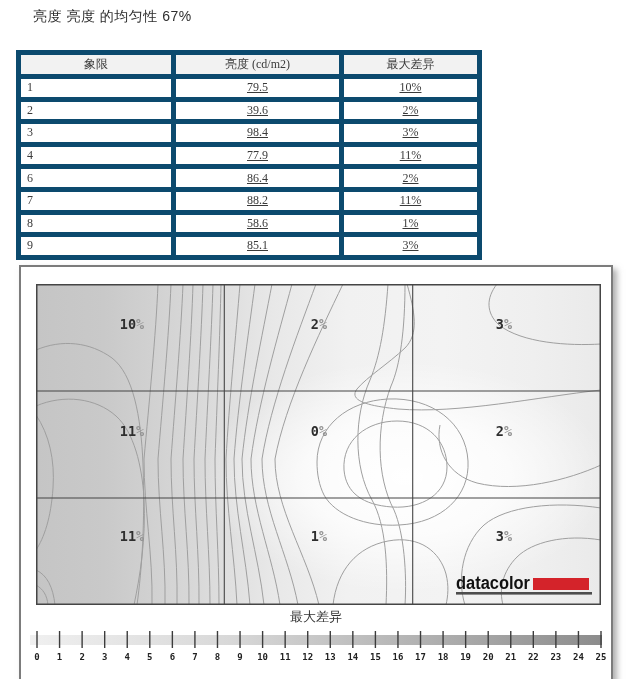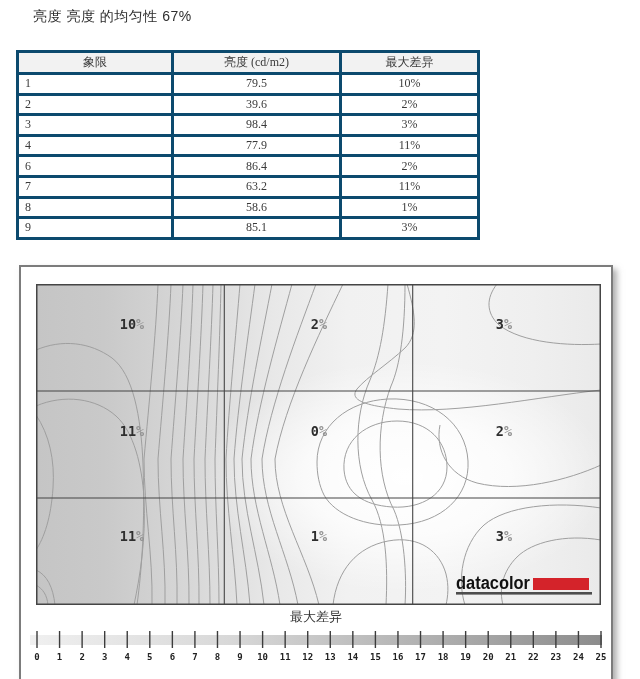--- a/index.html
+++ b/index.html
@@ -2,25 +2,25 @@
 <html><head>
 <meta charset="utf-8">
 <style>
   html,body{margin:0;padding:0;background:#fff;}
   .page{position:relative;width:640px;height:679px;background:#ffffff;overflow:hidden;
         font-family:"Liberation Sans",sans-serif;}
   .title{position:absolute;left:15px;top:8px;font-size:14px;color:#2e2e2e;letter-spacing:.5px;margin-left:18px;}
   .lum-table{position:absolute;left:16px;top:50px;width:461px;border-collapse:collapse;
         table-layout:fixed;font-family:"Liberation Serif",serif;font-size:12px;color:#3a3a3a;
         border:2px solid #222;}
-  .lum-table th,.lum-table td{border:3px solid #0c4a6e;padding:0;line-height:1.1;}
+  .lum-table th,.lum-table td{border:5px solid #0c4a6e;padding:0;line-height:1.1;}
   .lum-table th{height:19px;background:#f2f2f2;font-weight:normal;text-align:center;}
   .lum-table td{height:17.6px;}
   .lum-table td.c0{text-align:left;padding-left:6px;}
-  .lum-table td.c1,.lum-table td.c2{text-align:center;}
+  .lum-table td.c1,.lum-table td.c2{text-align:center;text-decoration:underline;}
   .panel{position:absolute;left:19px;top:265px;width:590px;height:420px;background:#fff;
         border:2px solid #7c7c7c;box-shadow:4px 4px 6px rgba(110,110,110,.55);}
   .map{position:absolute;left:15px;top:17px;}
   .scale-label{position:absolute;left:0;top:341px;width:100%;text-align:center;
         font-size:13px;color:#333;}
   .scale{position:absolute;left:0;top:360px;}
   .contour{stroke:#9f9f9f;fill:none;stroke-width:1;}
   .gridline{stroke:#454545;stroke-width:1.1;}
   .maplabel{font-family:"DejaVu Sans Mono",monospace;font-weight:bold;font-size:13.5px;fill:#2e2e2e;}
   .ticknum{font-family:"DejaVu Sans Mono",monospace;font-weight:bold;font-size:9px;fill:#222;}
@@ -66,21 +66,21 @@
           <td class="c1">77.9</td>
           <td class="c2">11%</td>
         </tr>
         <tr>
           <td class="c0">6</td>
           <td class="c1">86.4</td>
           <td class="c2">2%</td>
         </tr>
         <tr>
           <td class="c0">7</td>
-          <td class="c1">63.2</td>
+          <td class="c1">88.2</td>
           <td class="c2">11%</td>
         </tr>
         <tr>
           <td class="c0">8</td>
           <td class="c1">58.6</td>
           <td class="c2">1%</td>
         </tr>
         <tr>
           <td class="c0">9</td>
           <td class="c1">85.1</td>

